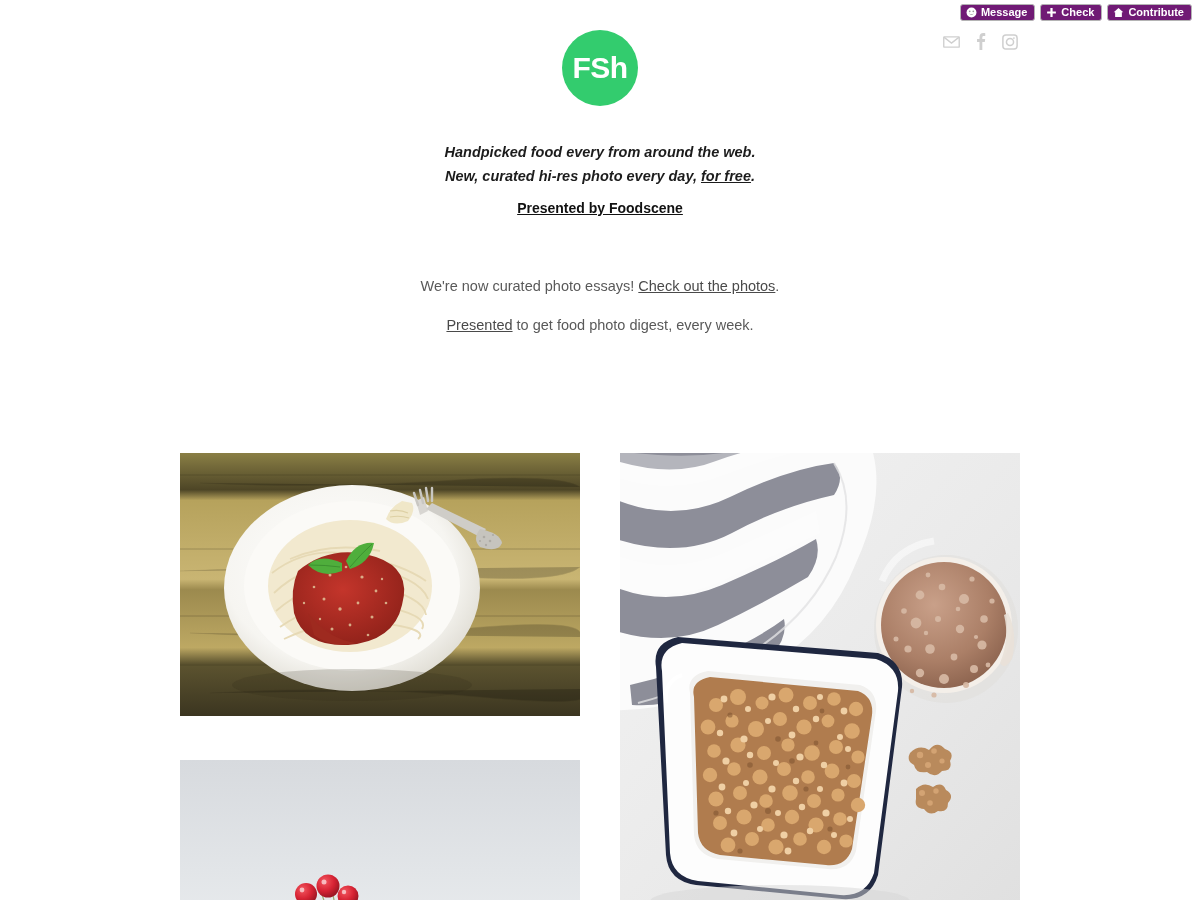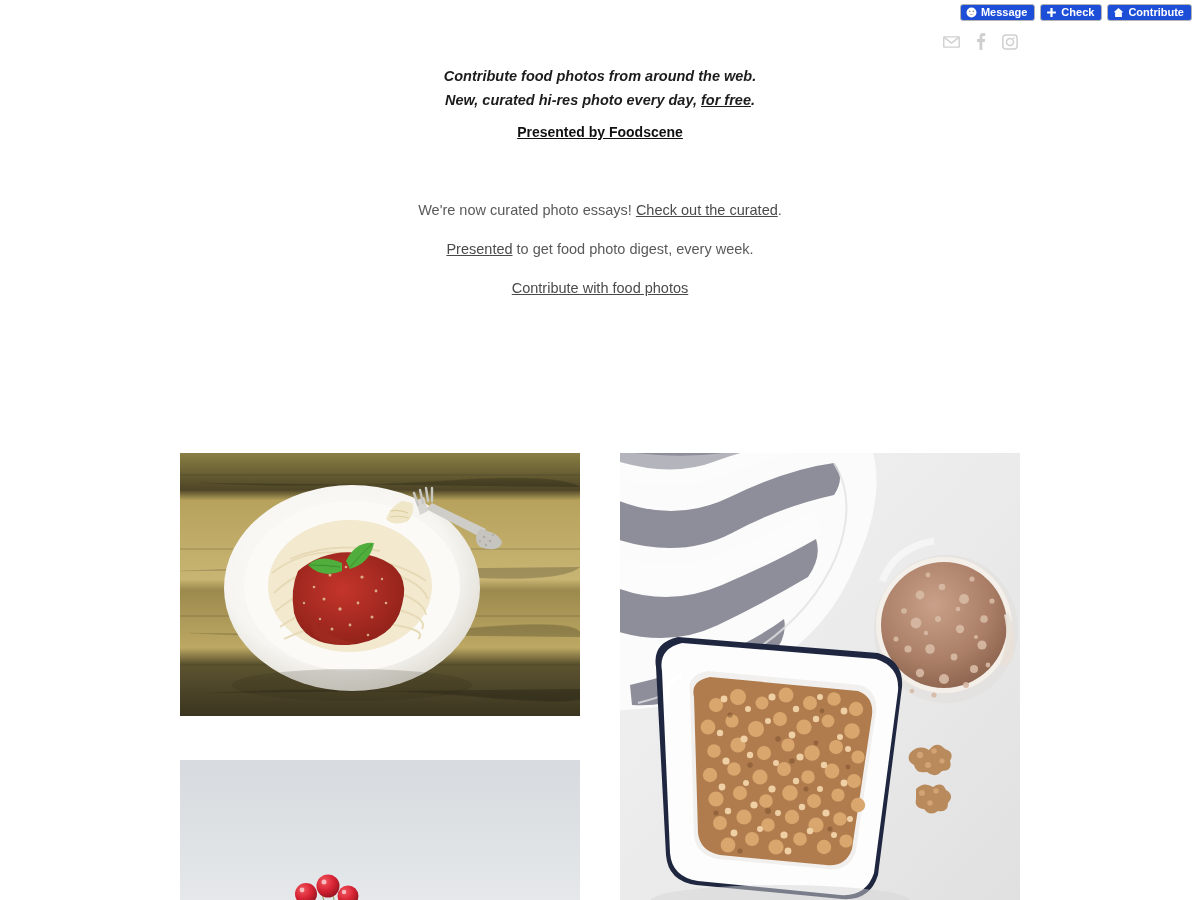--- a/index.html
+++ b/index.html
@@ -25,21 +25,21 @@
     display: flex;
     gap: 5px;
     pointer-events: auto;
   }
   .tb-btn {
     display: flex;
     align-items: center;
     gap: 4px;
     height: 17px;
     padding: 0 7px 0 5px;
-    background: #1d4ed8;
+    background: #701a75;
     border: 1px solid #b4b4b4;
     border-radius: 3px;
     color: #ffffff;
     font-size: 11px;
     font-weight: bold;
     line-height: 15px;
     white-space: nowrap;
     cursor: pointer;
     box-shadow: 0 0 0 1px rgba(255,255,255,0.55);
   }
@@ -211,37 +211,39 @@
         <circle cx="9" cy="9" r="4"></circle>
         <circle cx="13.4" cy="4.6" r="0.95" fill="#cfcfcf" stroke="none"></circle>
       </svg>
     </span>
   </div>
 
 </div>
 
 <div class="header">
 
+  <div class="logo-mark">
+    <span>FSh</span>
+  </div>
 
 
   <div class="tagline">
-    <div>Contribute food photos from around the web.</div>
+    <div>Handpicked food every from around the web.</div>
     <div>
       <span>New, curated hi-res photo every day, </span><a href="#">for free</a><span>.</span>
     </div>
   </div>
 
   <div>
     <a class="presented" href="#">Presented by Foodscene</a>
   </div>
 
   <div class="promo-block">
-    <span class="promo-line"><span>We're now curated photo essays! </span><a href="#">Check out the curated</a><span>.</span></span>
+    <span class="promo-line"><span>We're now curated photo essays! </span><a href="#">Check out the photos</a><span>.</span></span>
     <span class="promo-line"><a href="#">Presented</a><span> to get food photo digest, every week.</span></span>
-    <span class="promo-line"><a href="#">Contribute with food photos</a></span>
   </div>
 
 </div>
 
 <div class="grid">
 
   <div class="col">
 
     <div class="photo p-spaghetti">
       <svg viewBox="0 0 400 263" preserveAspectRatio="xMidYMid slice">

